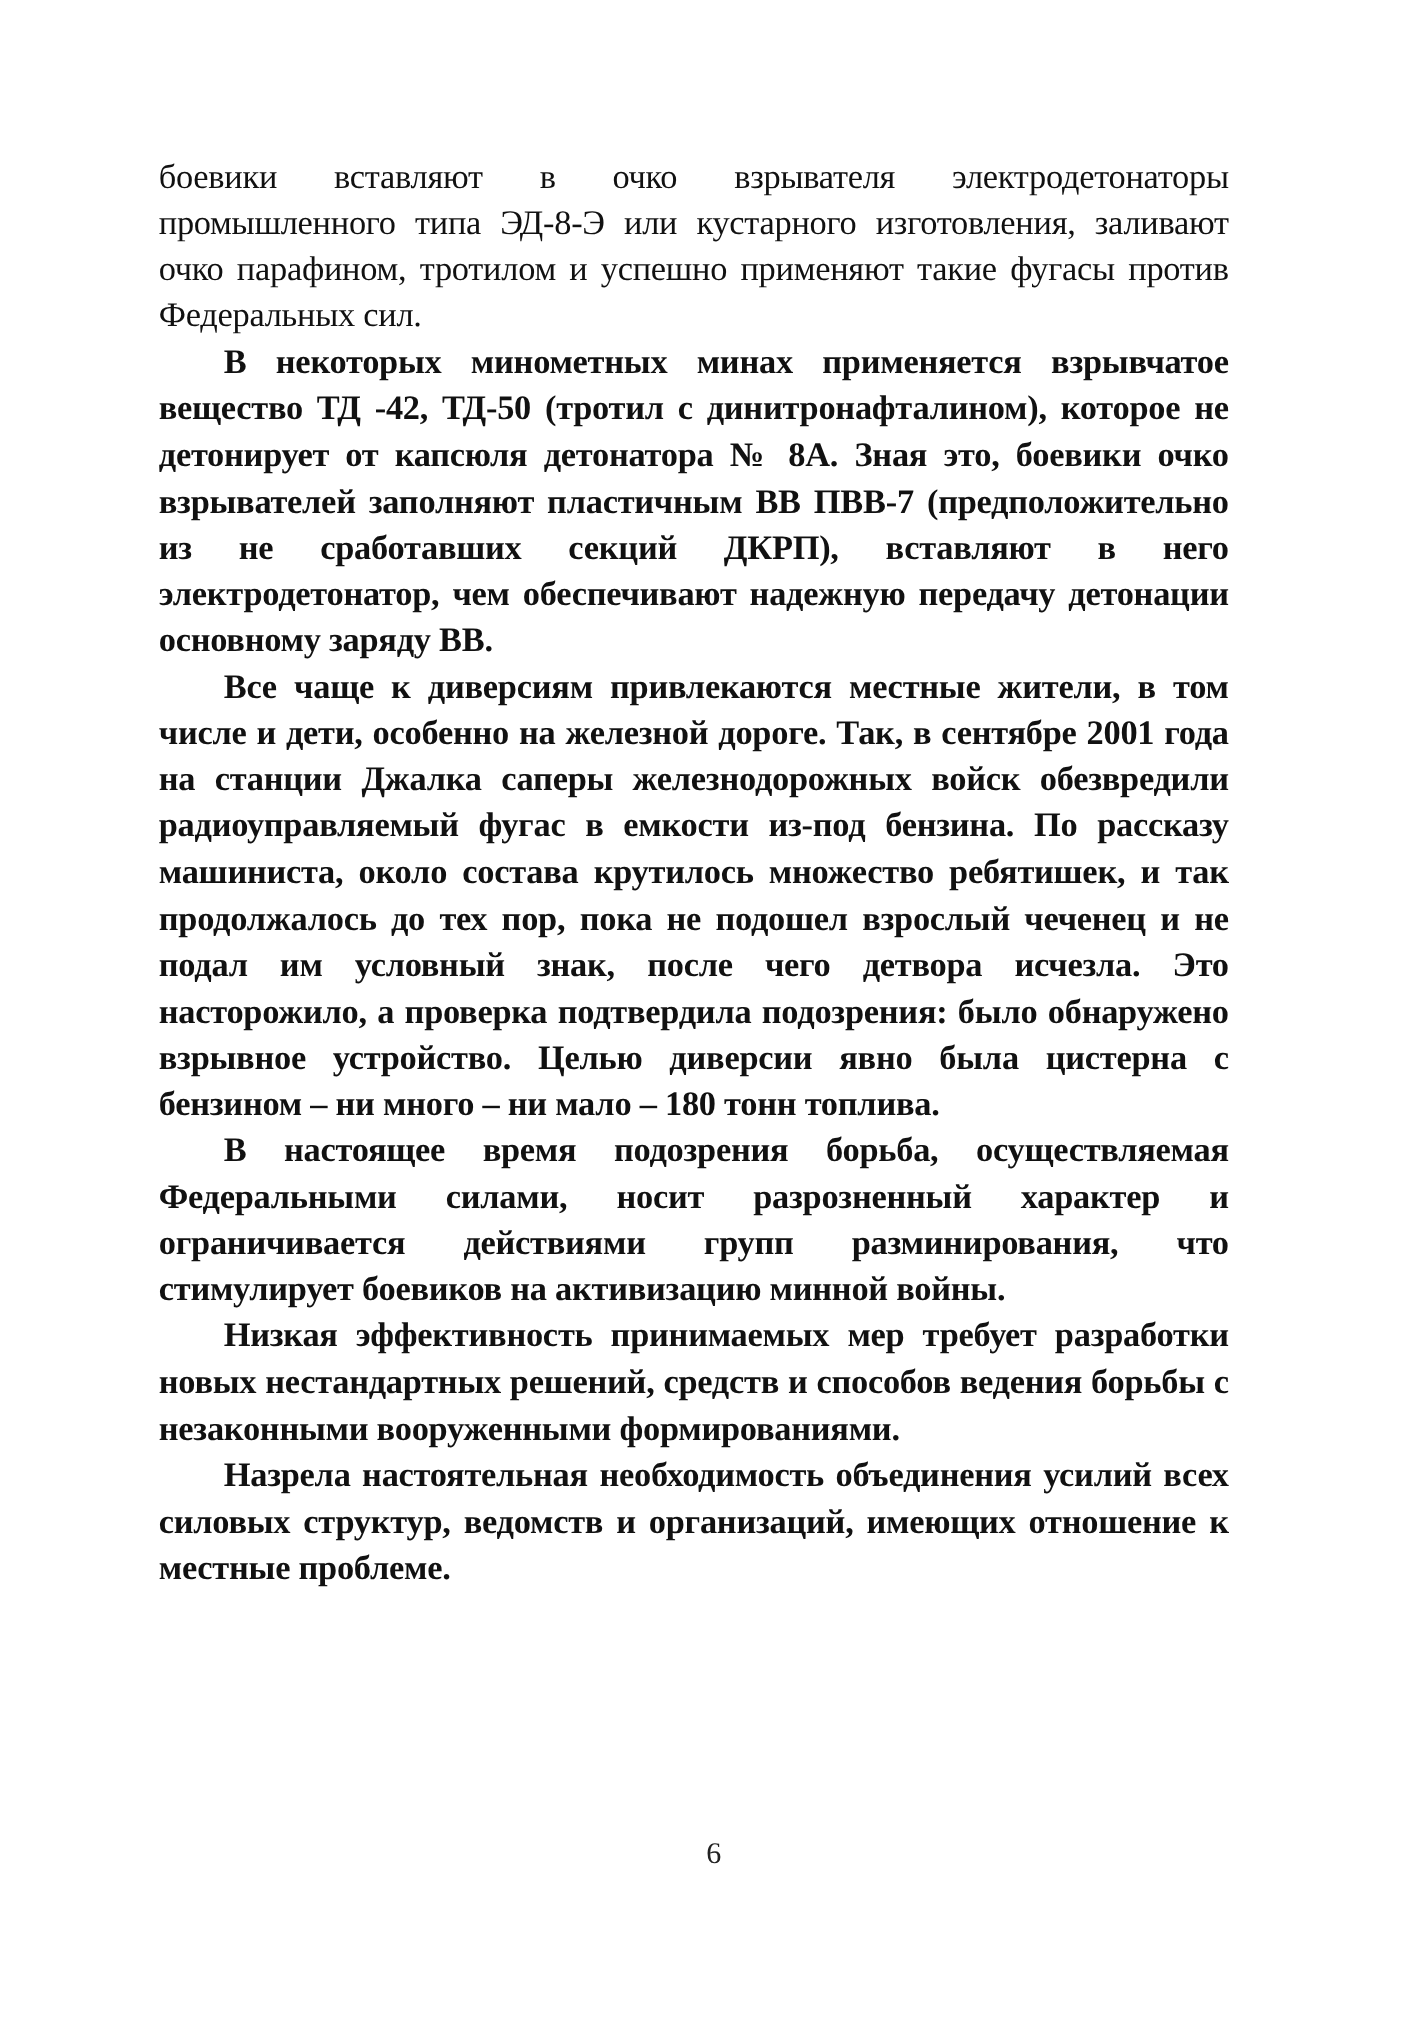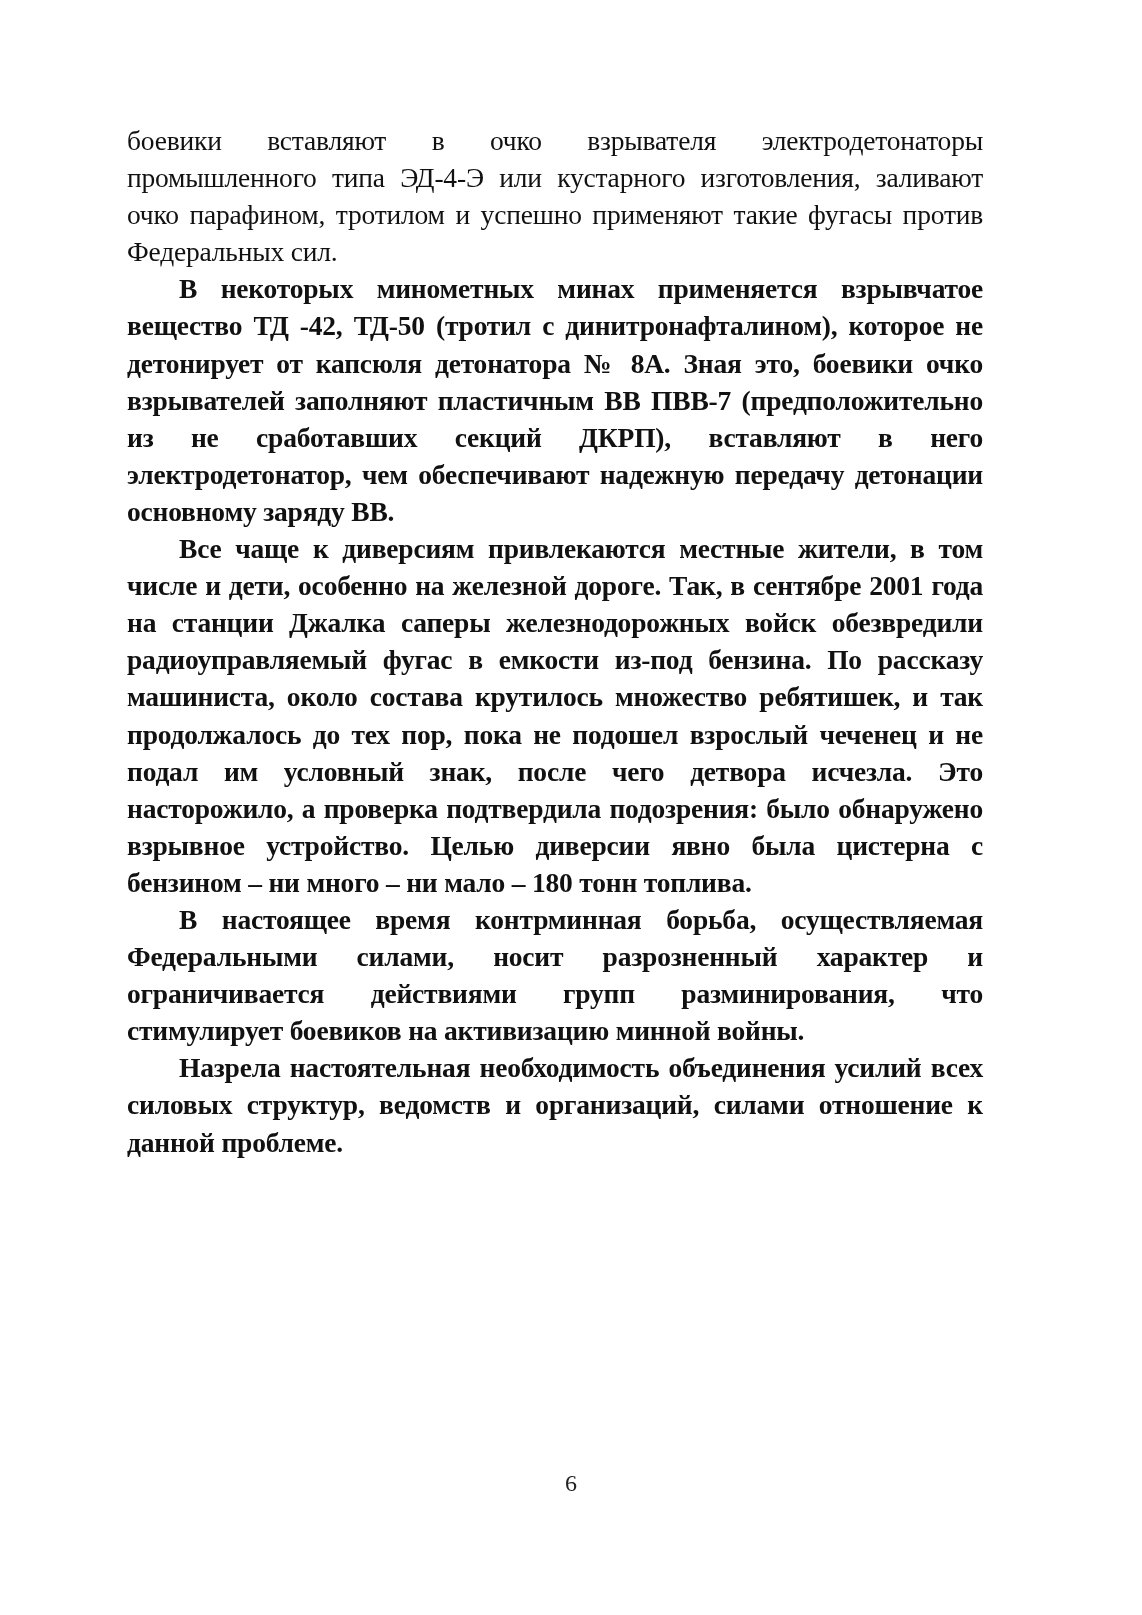--- a/index.html
+++ b/index.html
@@ -41,20 +41,21 @@
     text-align: center;
     font-family: "Liberation Serif", "DejaVu Serif", serif;
     font-size: 24px;
     color: #222222;
   }
 </style>
 </head>
 <body>
 
 <div class="page">
-  <p class="para">боевики вставляют в очко взрывателя электродетонаторы промышленного типа ЭД-4-Э или кустарного изготовления, заливают очко парафином, тротилом и успешно применяют такие фугасы против Федеральных сил.</p>
+  <p class="para">боевики вставляют в очко взрывателя электродетонаторы промышленного типа ЭД-8-Э или кустарного изготовления, заливают очко парафином, тротилом и успешно применяют такие фугасы против Федеральных сил.</p>
   <p class="para indent">В некоторых минометных минах применяется взрывчатое вещество ТД -42, ТД-50 (тротил с динитронафталином), которое не детонирует от капсюля детонатора № 8А. Зная это, боевики очко взрывателей заполняют пластичным ВВ ПВВ-7 (предположительно из не сработавших секций ДКРП), вставляют в него электродетонатор, чем обеспечивают надежную передачу детонации основному заряду ВВ.</p>
   <p class="para indent">Все чаще к диверсиям привлекаются местные жители, в том числе и дети, особенно на железной дороге. Так, в сентябре 2001 года на станции Джалка саперы железнодорожных войск обезвредили радиоуправляемый фугас в емкости из-под бензина. По рассказу машиниста, около состава крутилось множество ребятишек, и так продолжалось до тех пор, пока не подошел взрослый чеченец и не подал им условный знак, после чего детвора исчезла. Это насторожило, а проверка подтвердила подозрения: было обнаружено взрывное устройство. Целью диверсии явно была цистерна с бензином – ни много – ни мало – 180 тонн топлива.</p>
-  <p class="para indent">В настоящее время контрминная борьба, осуществляемая Федеральными силами, носит разрозненный характер и ограничивается действиями групп разминирования, что стимулирует боевиков на активизацию минной войны.</p>
-  <p class="para indent">Назрела настоятельная необходимость объединения усилий всех силовых структур, ведомств и организаций, силами отношение к данной проблеме.</p>
+  <p class="para indent">В настоящее время подозрения борьба, осуществляемая Федеральными силами, носит разрозненный характер и ограничивается действиями групп разминирования, что стимулирует боевиков на активизацию минной войны.</p>
+  <p class="para indent">Низкая эффективность принимаемых мер требует разработки новых нестандартных решений, средств и способов ведения борьбы с незаконными вооруженными формированиями.</p>
+  <p class="para indent">Назрела настоятельная необходимость объединения усилий всех силовых структур, ведомств и организаций, имеющих отношение к местные проблеме.</p>
 </div>
 
 <div class="page-number">6</div>
 
 </body></html>

